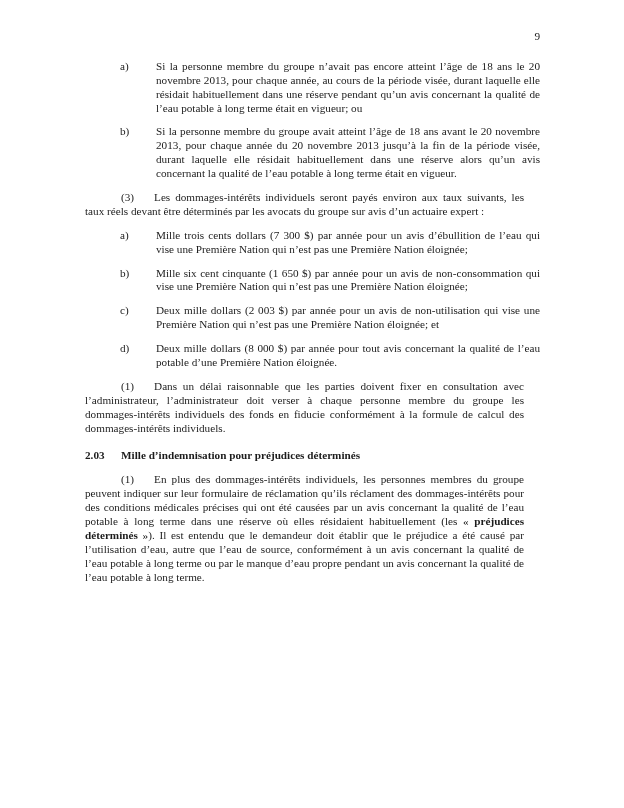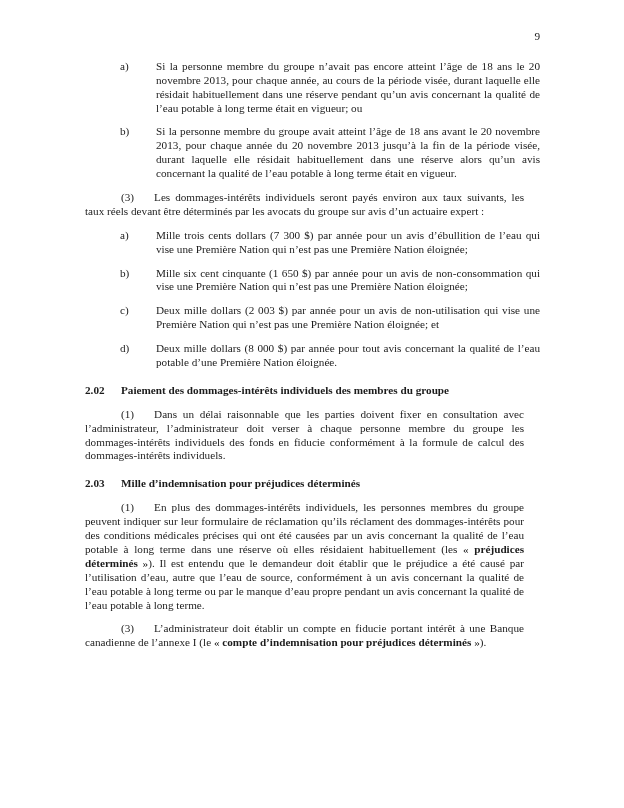--- a/index.html
+++ b/index.html
@@ -73,24 +73,22 @@
       <span class="li-label">c)</span>
       <span class="li-text">Deux mille dollars (2 003 $) par année pour un avis de non-utilisation qui vise une Première Nation qui n’est pas une Première Nation éloignée; et</span>
     </div>
     <div class="li">
       <span class="li-label">d)</span>
       <span class="li-text">Deux mille dollars (8 000 $) par année pour tout avis concernant la qualité de l’eau potable d’une Première Nation éloignée.</span>
     </div>
   </div>
 
 
-  <div class="heading"><span class="h-num">2.02</span><span class="h-title">Paiement des dommages-intérêts individuels des membres du groupe</span></div>
 
   <p class="num-para"><span class="p-label">(1)</span><span>Dans un délai raisonnable que les parties doivent fixer en consultation avec l’administrateur, l’administrateur doit verser à chaque personne membre du groupe les dommages-intérêts individuels des fonds en fiducie conformément à la formule de calcul des dommages-intérêts individuels.</span></p>
 
   <div class="heading"><span class="h-num">2.03</span><span class="h-title">Mille d’indemnisation pour préjudices déterminés</span></div>
 
   <p class="num-para"><span class="p-label">(1)</span><span>En plus des dommages-intérêts individuels, les personnes membres du groupe peuvent indiquer sur leur formulaire de réclamation qu’ils réclament des dommages-intérêts pour des conditions médicales précises qui ont été causées par un avis concernant la qualité de l’eau potable à long terme dans une réserve où elles résidaient habituellement (les « </span><span class="bold">préjudices déterminés</span><span> »). Il est entendu que le demandeur doit établir que le préjudice a été causé par l’utilisation d’eau, autre que l’eau de source, conformément à un avis concernant la qualité de l’eau potable à long terme ou par le manque d’eau propre pendant un avis concernant la qualité de l’eau potable à long terme.</span></p>
 
 
-  <p class="num-para"><span class="p-label">(3)</span><span>L’administrateur doit établir un compte en fiducie portant intérêt à une Banque canadienne de l’annexe I (le « </span><span class="bold">compte d’indemnisation pour préjudices déterminés</span><span> »).</span></p>
 
 </div>
 
 </body></html>

